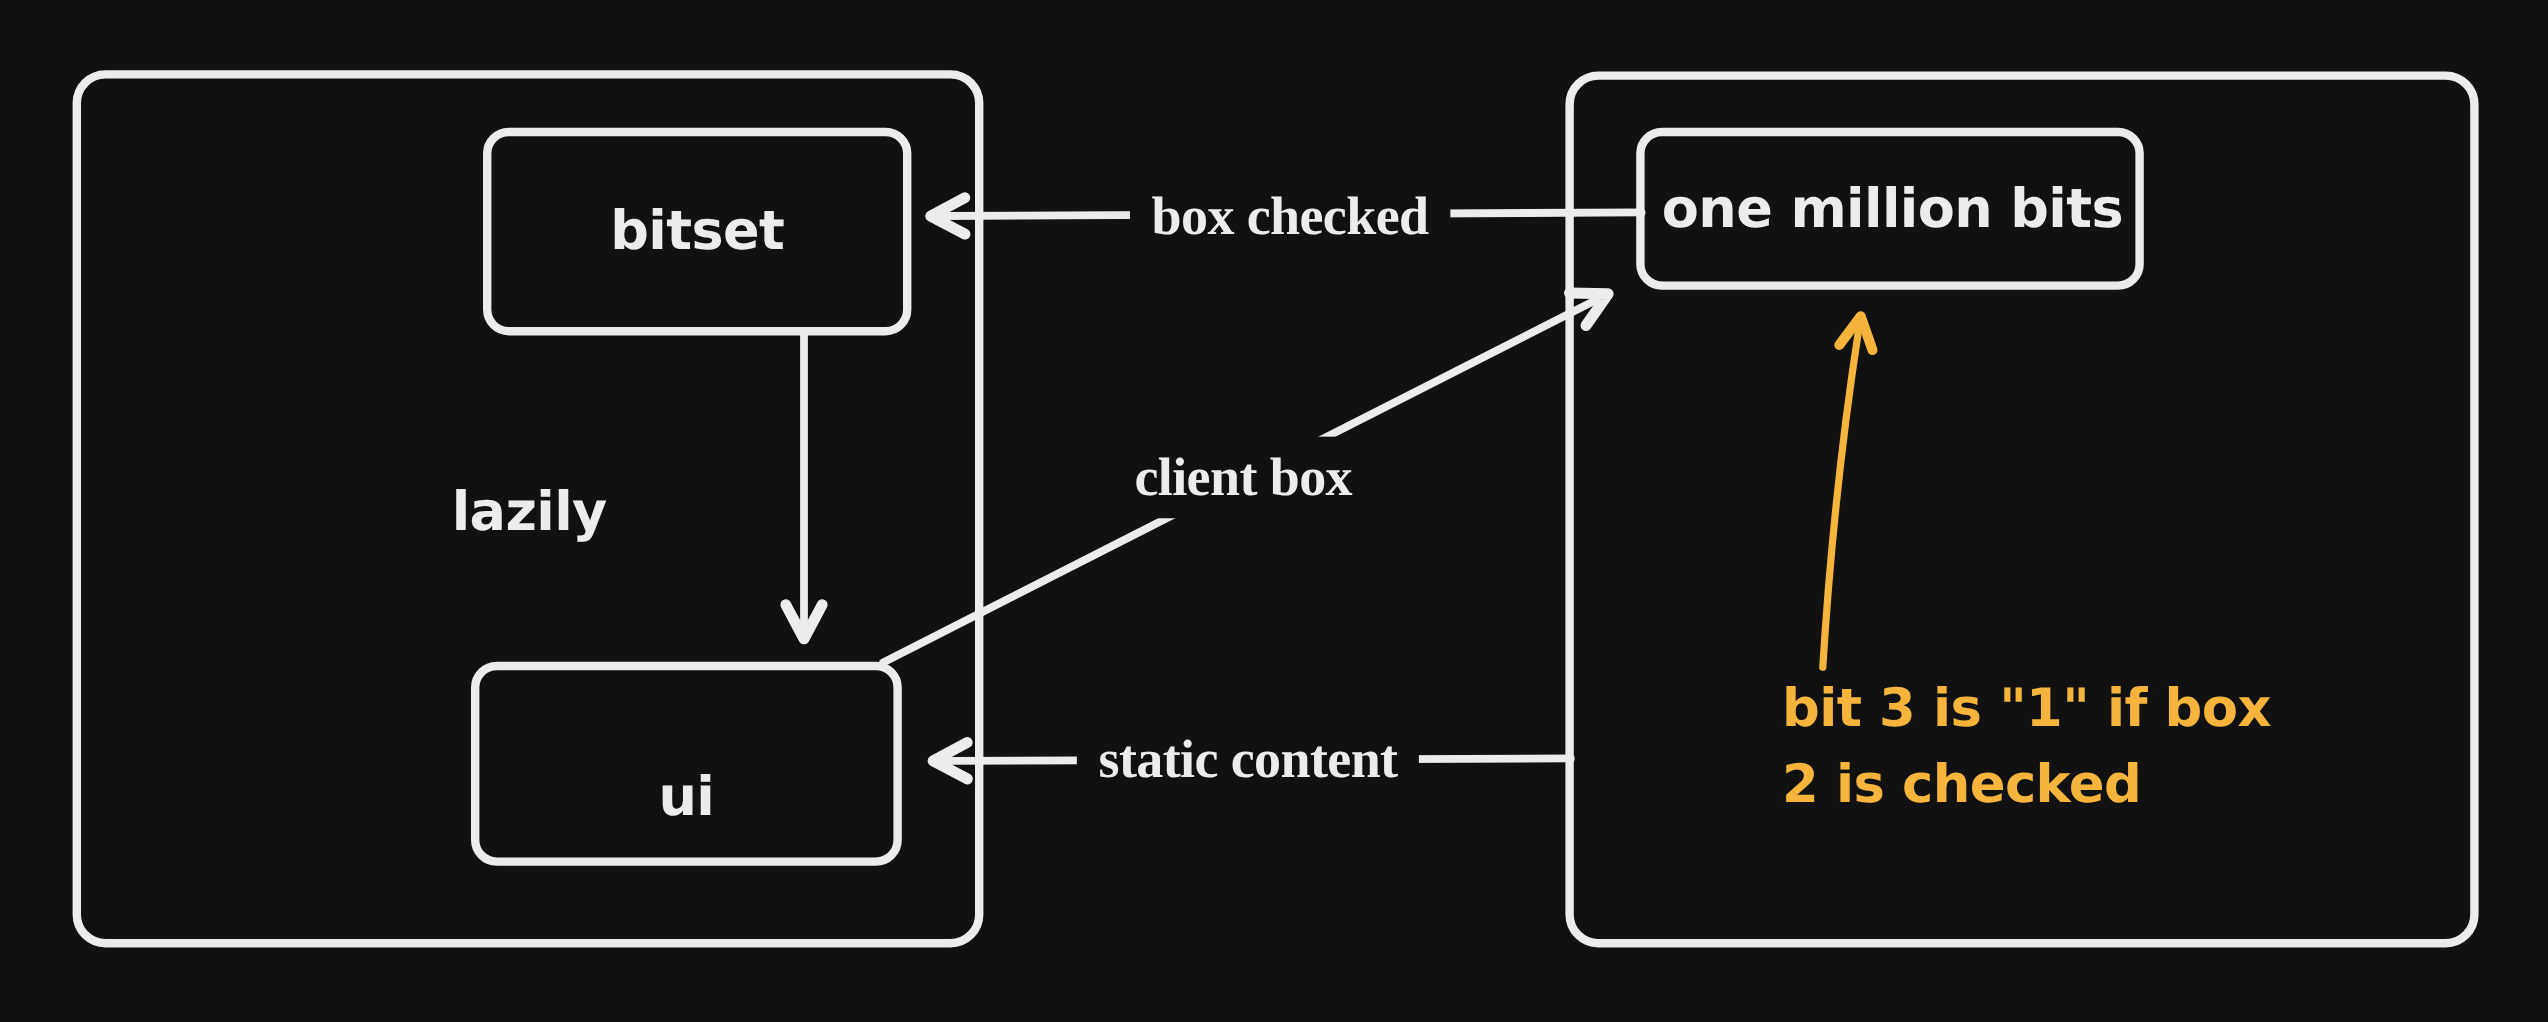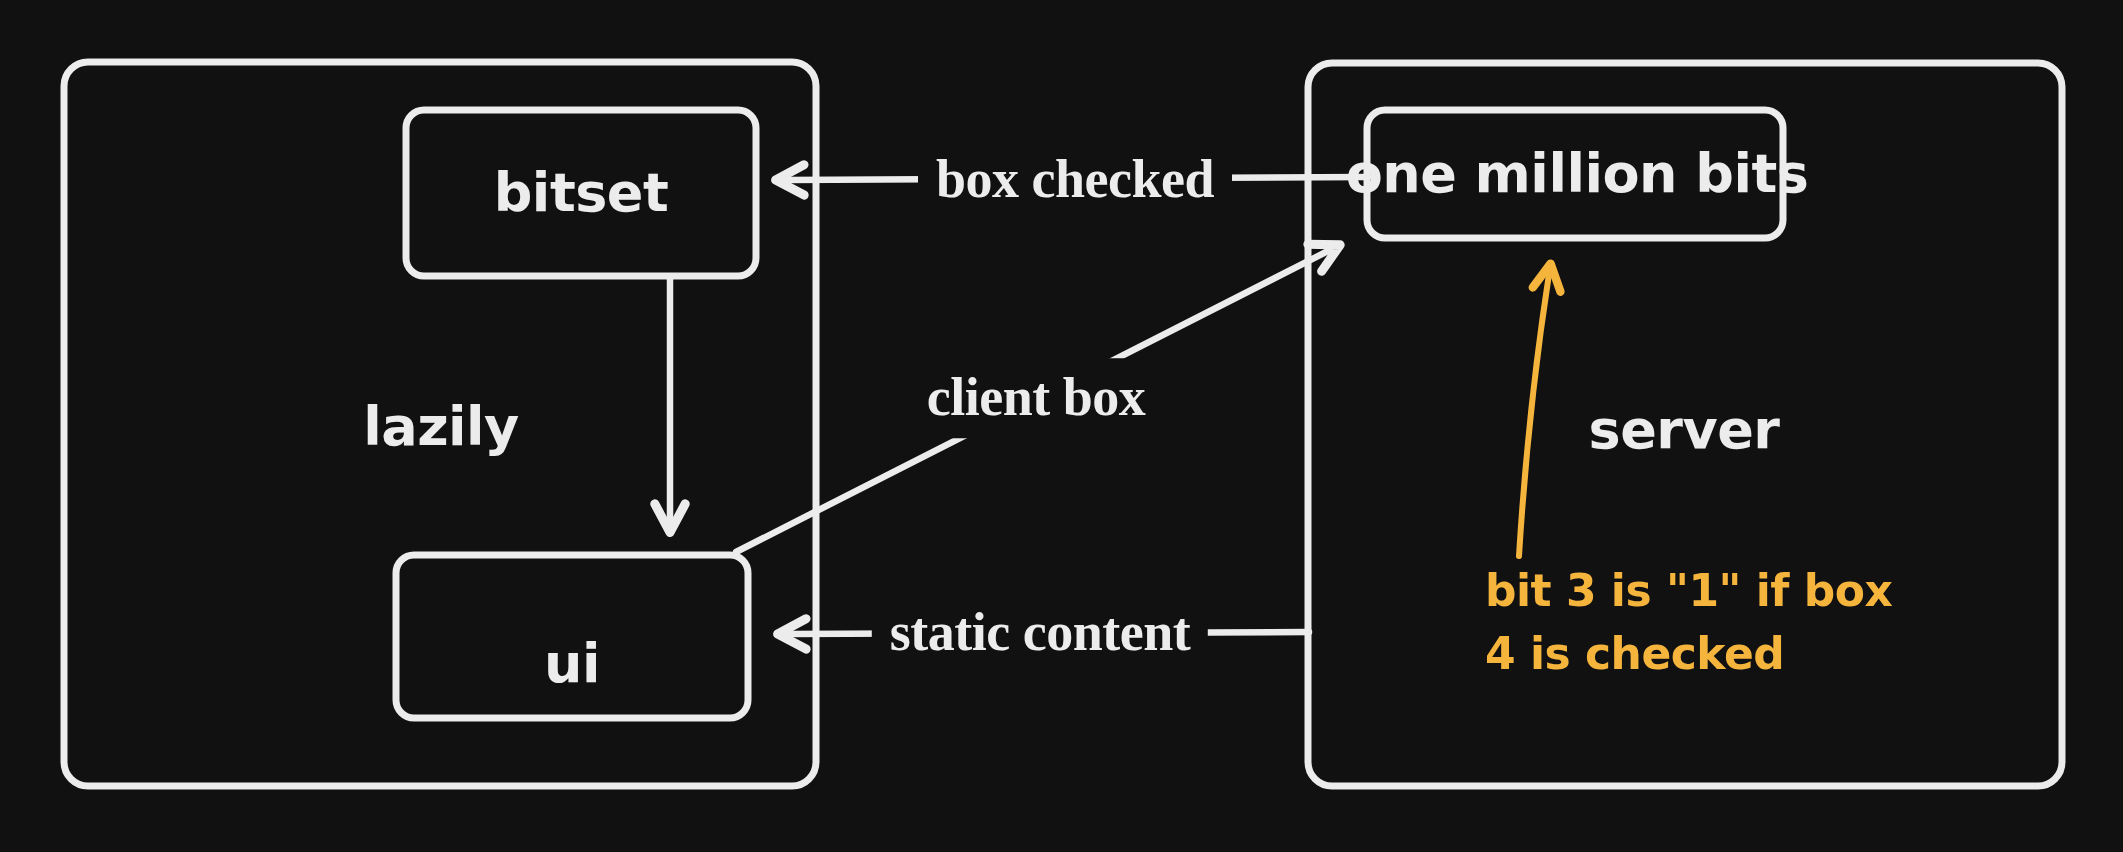--- a/index.html
+++ b/index.html
@@ -17,21 +17,21 @@
   }
   .stage svg {
     position: absolute;
     left: 0;
     top: 0;
   }
   .lbl {
     position: absolute;
     transform: translate(-50%, -50%);
     color: #ececec;
-    font-size: 54px;
+    font-size: 45px;
     font-weight: bold;
     letter-spacing: -0.5px;
     white-space: nowrap;
     text-align: right;
     line-height: 1.25;
   }
   .lbl.gap {
     background: #111111;
     padding: 6px 18px;
     font-family: Liberation Serif, serif;
@@ -76,25 +76,24 @@
     <path d="M736 552 L1330 250" fill="none" stroke="#ececec" stroke-width="6.5" stroke-linecap="round" marker-end="url(#headInk)"></path>
     <path d="M670 277 L670 521" fill="none" stroke="#ececec" stroke-width="6.5" stroke-linecap="round" marker-end="url(#headInk)"></path>
     <path d="M1519 556 Q1528 410 1549 274" fill="none" stroke="#f5b43c" stroke-width="6" stroke-linecap="round" marker-end="url(#headAccent)"></path>
   </svg>
 
   <div class="lbl" style="left:581px; top:193px">bitset</div>
   <div class="lbl" style="left:572px; top:664px">ui</div>
   <div class="lbl" style="left:1577px; top:174px">one million bits</div>
 
   <div class="lbl" style="left:441px; top:427px">lazily</div>
-  <div class="lbl" style="left:1684px; top:430px">server</div>
 
   <div class="lbl gap" style="left:1075px; top:180px">box checked</div>
   <div class="lbl gap" style="left:1036px; top:398px">client box</div>
   <div class="lbl gap" style="left:1040px; top:633px">static content</div>
 
 
   <div class="annotation" style="left:1485px; top:559px">
     <div>bit 3 is "1" if box</div>
-    <div>4 is checked</div>
+    <div>2 is checked</div>
   </div>
 
 </div>
 
 </body></html>

